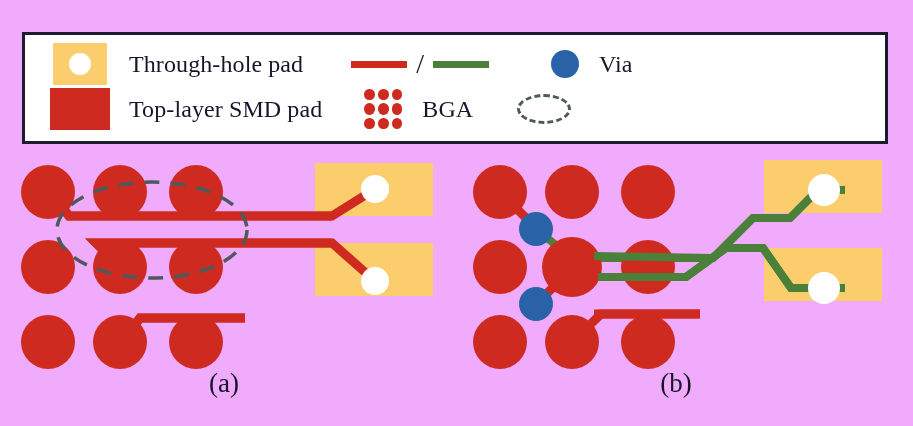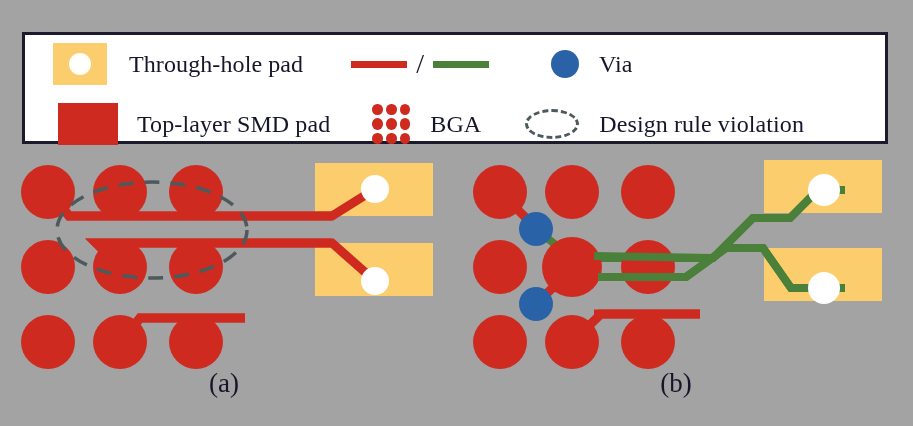--- a/index.html
+++ b/index.html
@@ -4,21 +4,21 @@
 <style>
   html, body {
     margin: 0;
     padding: 0;
     background: #ffffff;
   }
   #figure {
     position: relative;
     width: 913px;
     height: 426px;
-    background: #a3a3a3;
+    background: #f0abfc;
     font-family: "Liberation Serif", "DejaVu Serif", serif;
     overflow: hidden;
   }
   #legend-box {
     position: absolute;
     left: 22px;
     top: 32px;
     width: 866px;
     height: 112px;
     border: 3px solid #1b1b2b;
@@ -27,21 +27,21 @@
   }
   .legend-row {
     position: absolute;
     left: 0;
     width: 100%;
     height: 50px;
     display: flex;
     align-items: center;
   }
   #legend-row-1 { top: 4px; }
-  #legend-row-2 { top: 64px; margin-left: 8px; }
+  #legend-row-2 { top: 49px; }
   .legend-label {
     font-size: 24px;
     color: #16162a;
     white-space: nowrap;
     letter-spacing: 0.1px;
   }
   .swatch-th {
     width: 54px;
     height: 42px;
     background: #fbcd6d;
@@ -158,21 +158,20 @@
           <i></i>
           <i></i>
           <i></i>
       </div>
       <div style="width:20px"></div>
       <span class="legend-label">BGA</span>
 
       <div style="width:44px"></div>
       <div class="swatch-drv"></div>
       <div style="width:20px"></div>
-      <span class="legend-label">Design rule violation</span>
     </div>
   </div>
 
   <svg class="board" width="913" height="426" viewBox="0 0 913 426">
 
     <g>
 
       <g>
         <rect x="315" y="163" width="118" height="53" fill="#fbcd6d"></rect>
         <rect x="315" y="243" width="118" height="53" fill="#fbcd6d"></rect>

